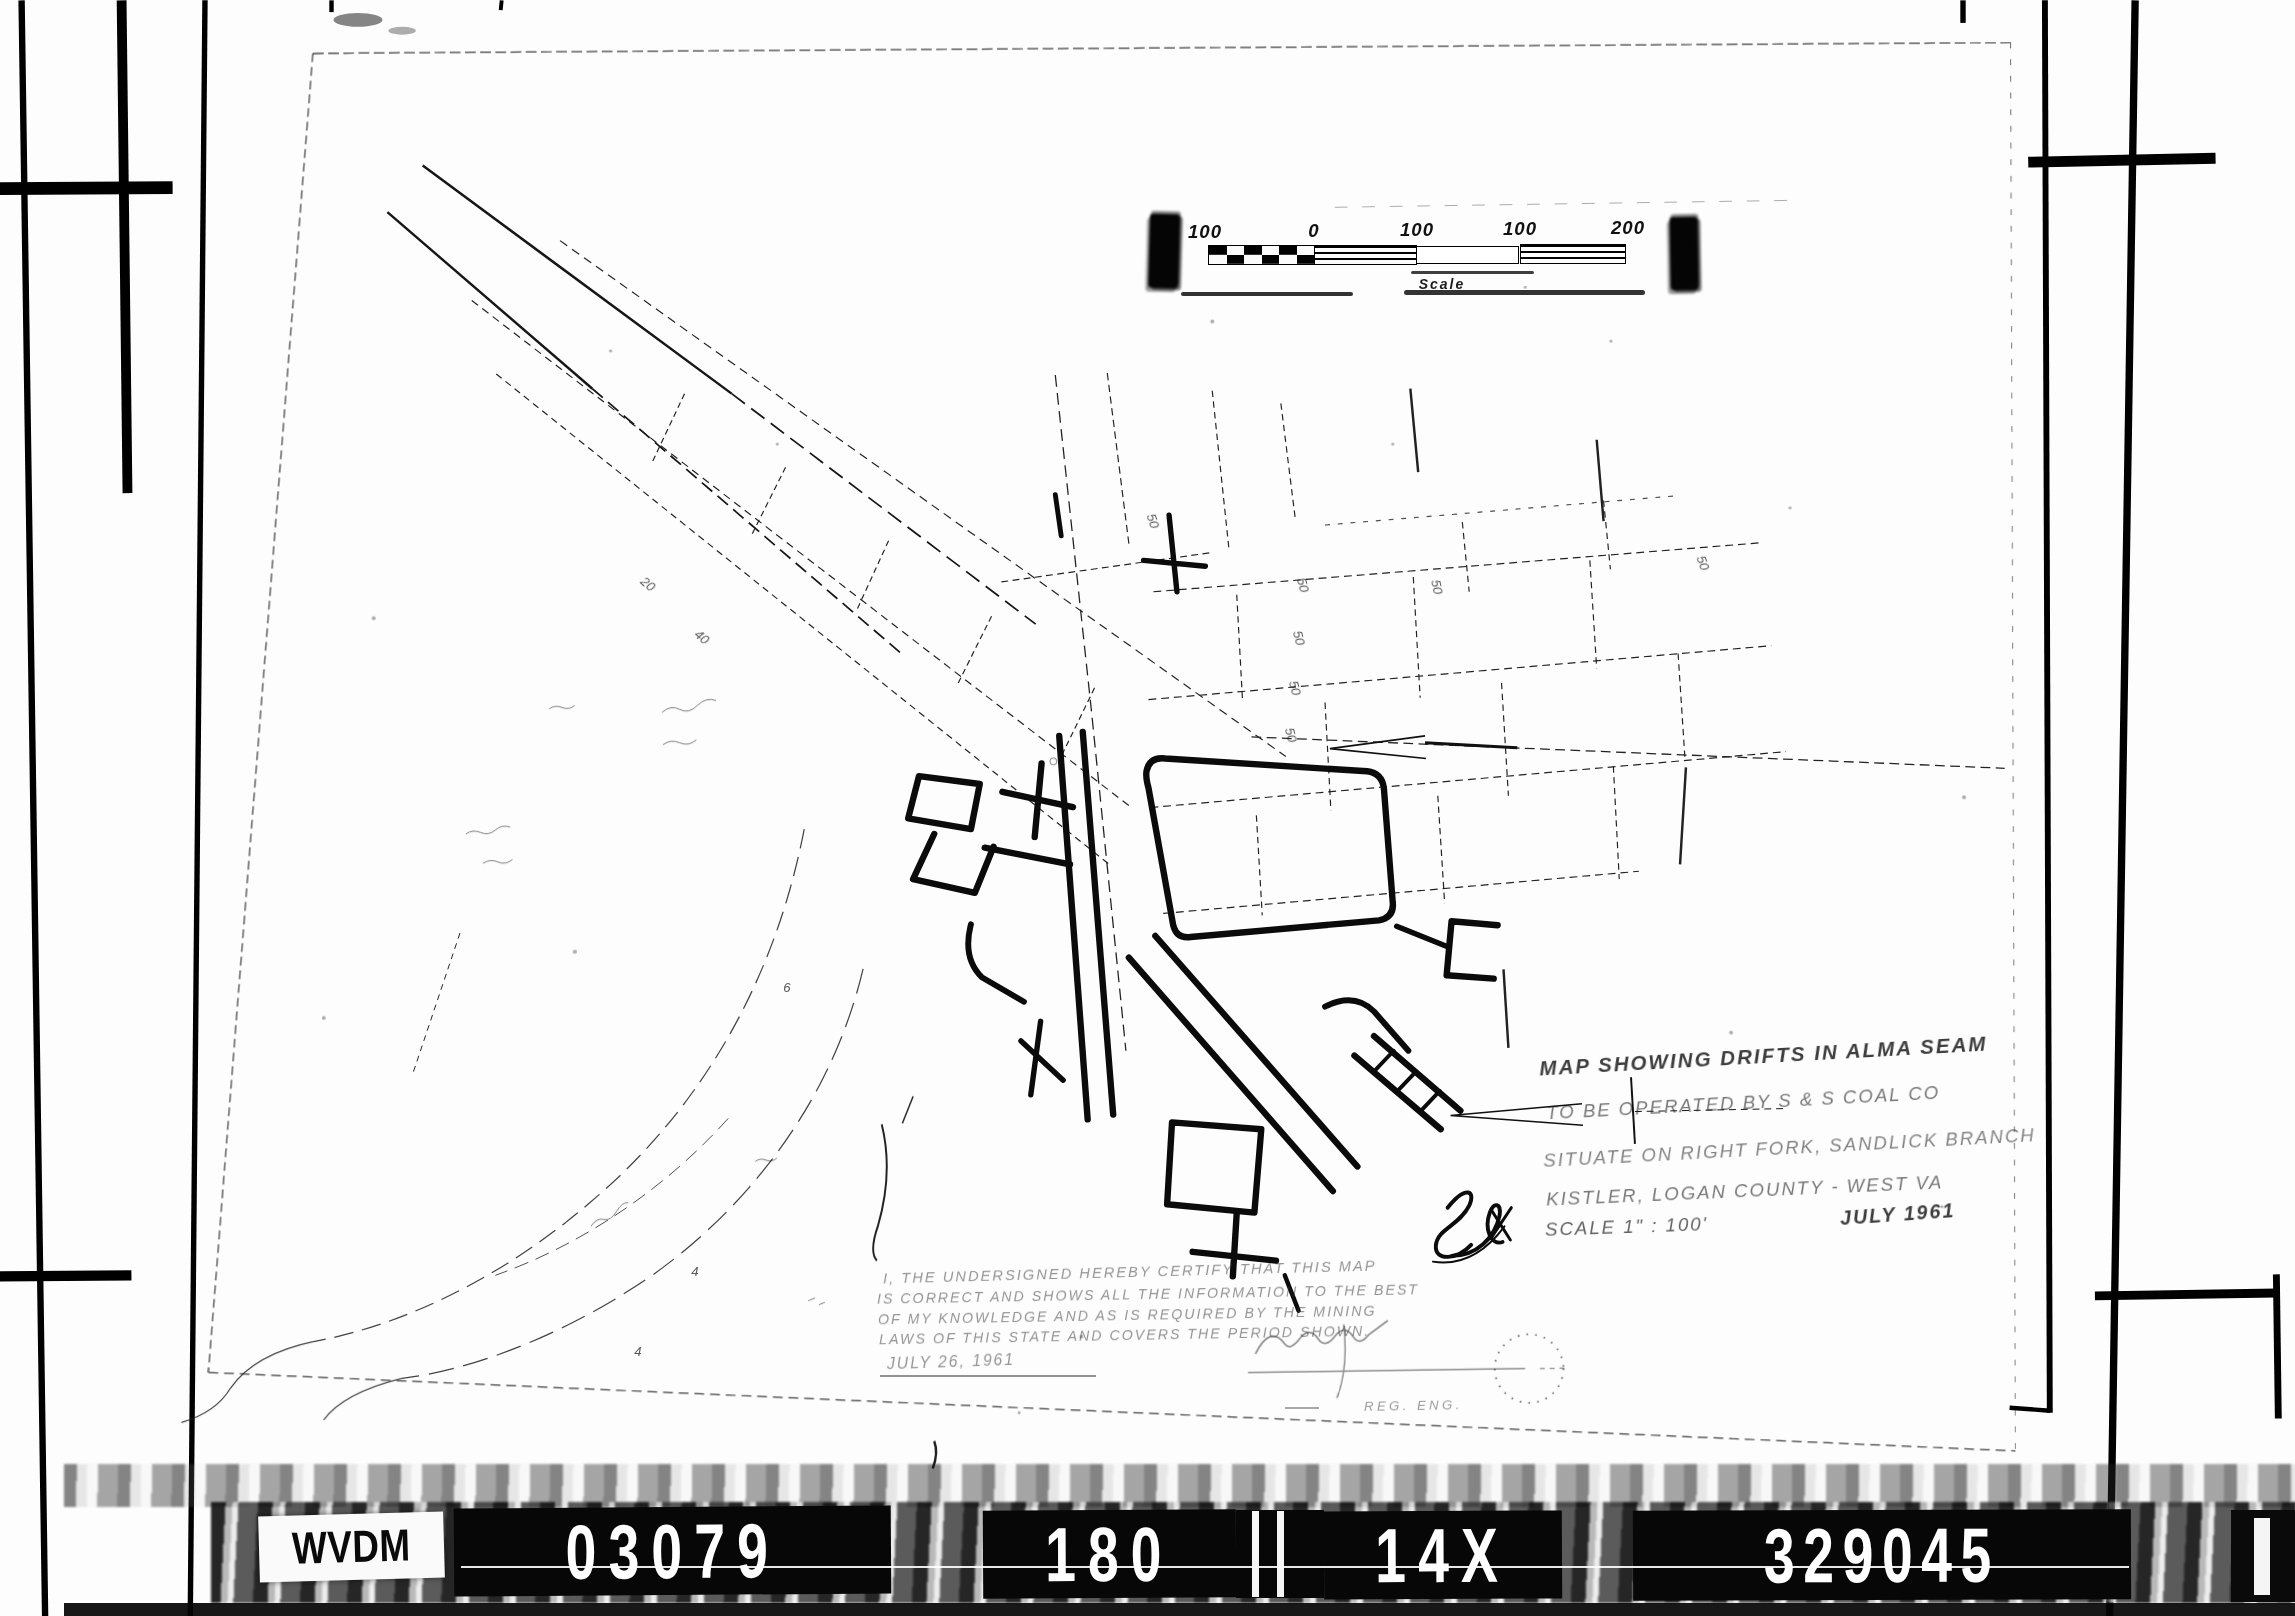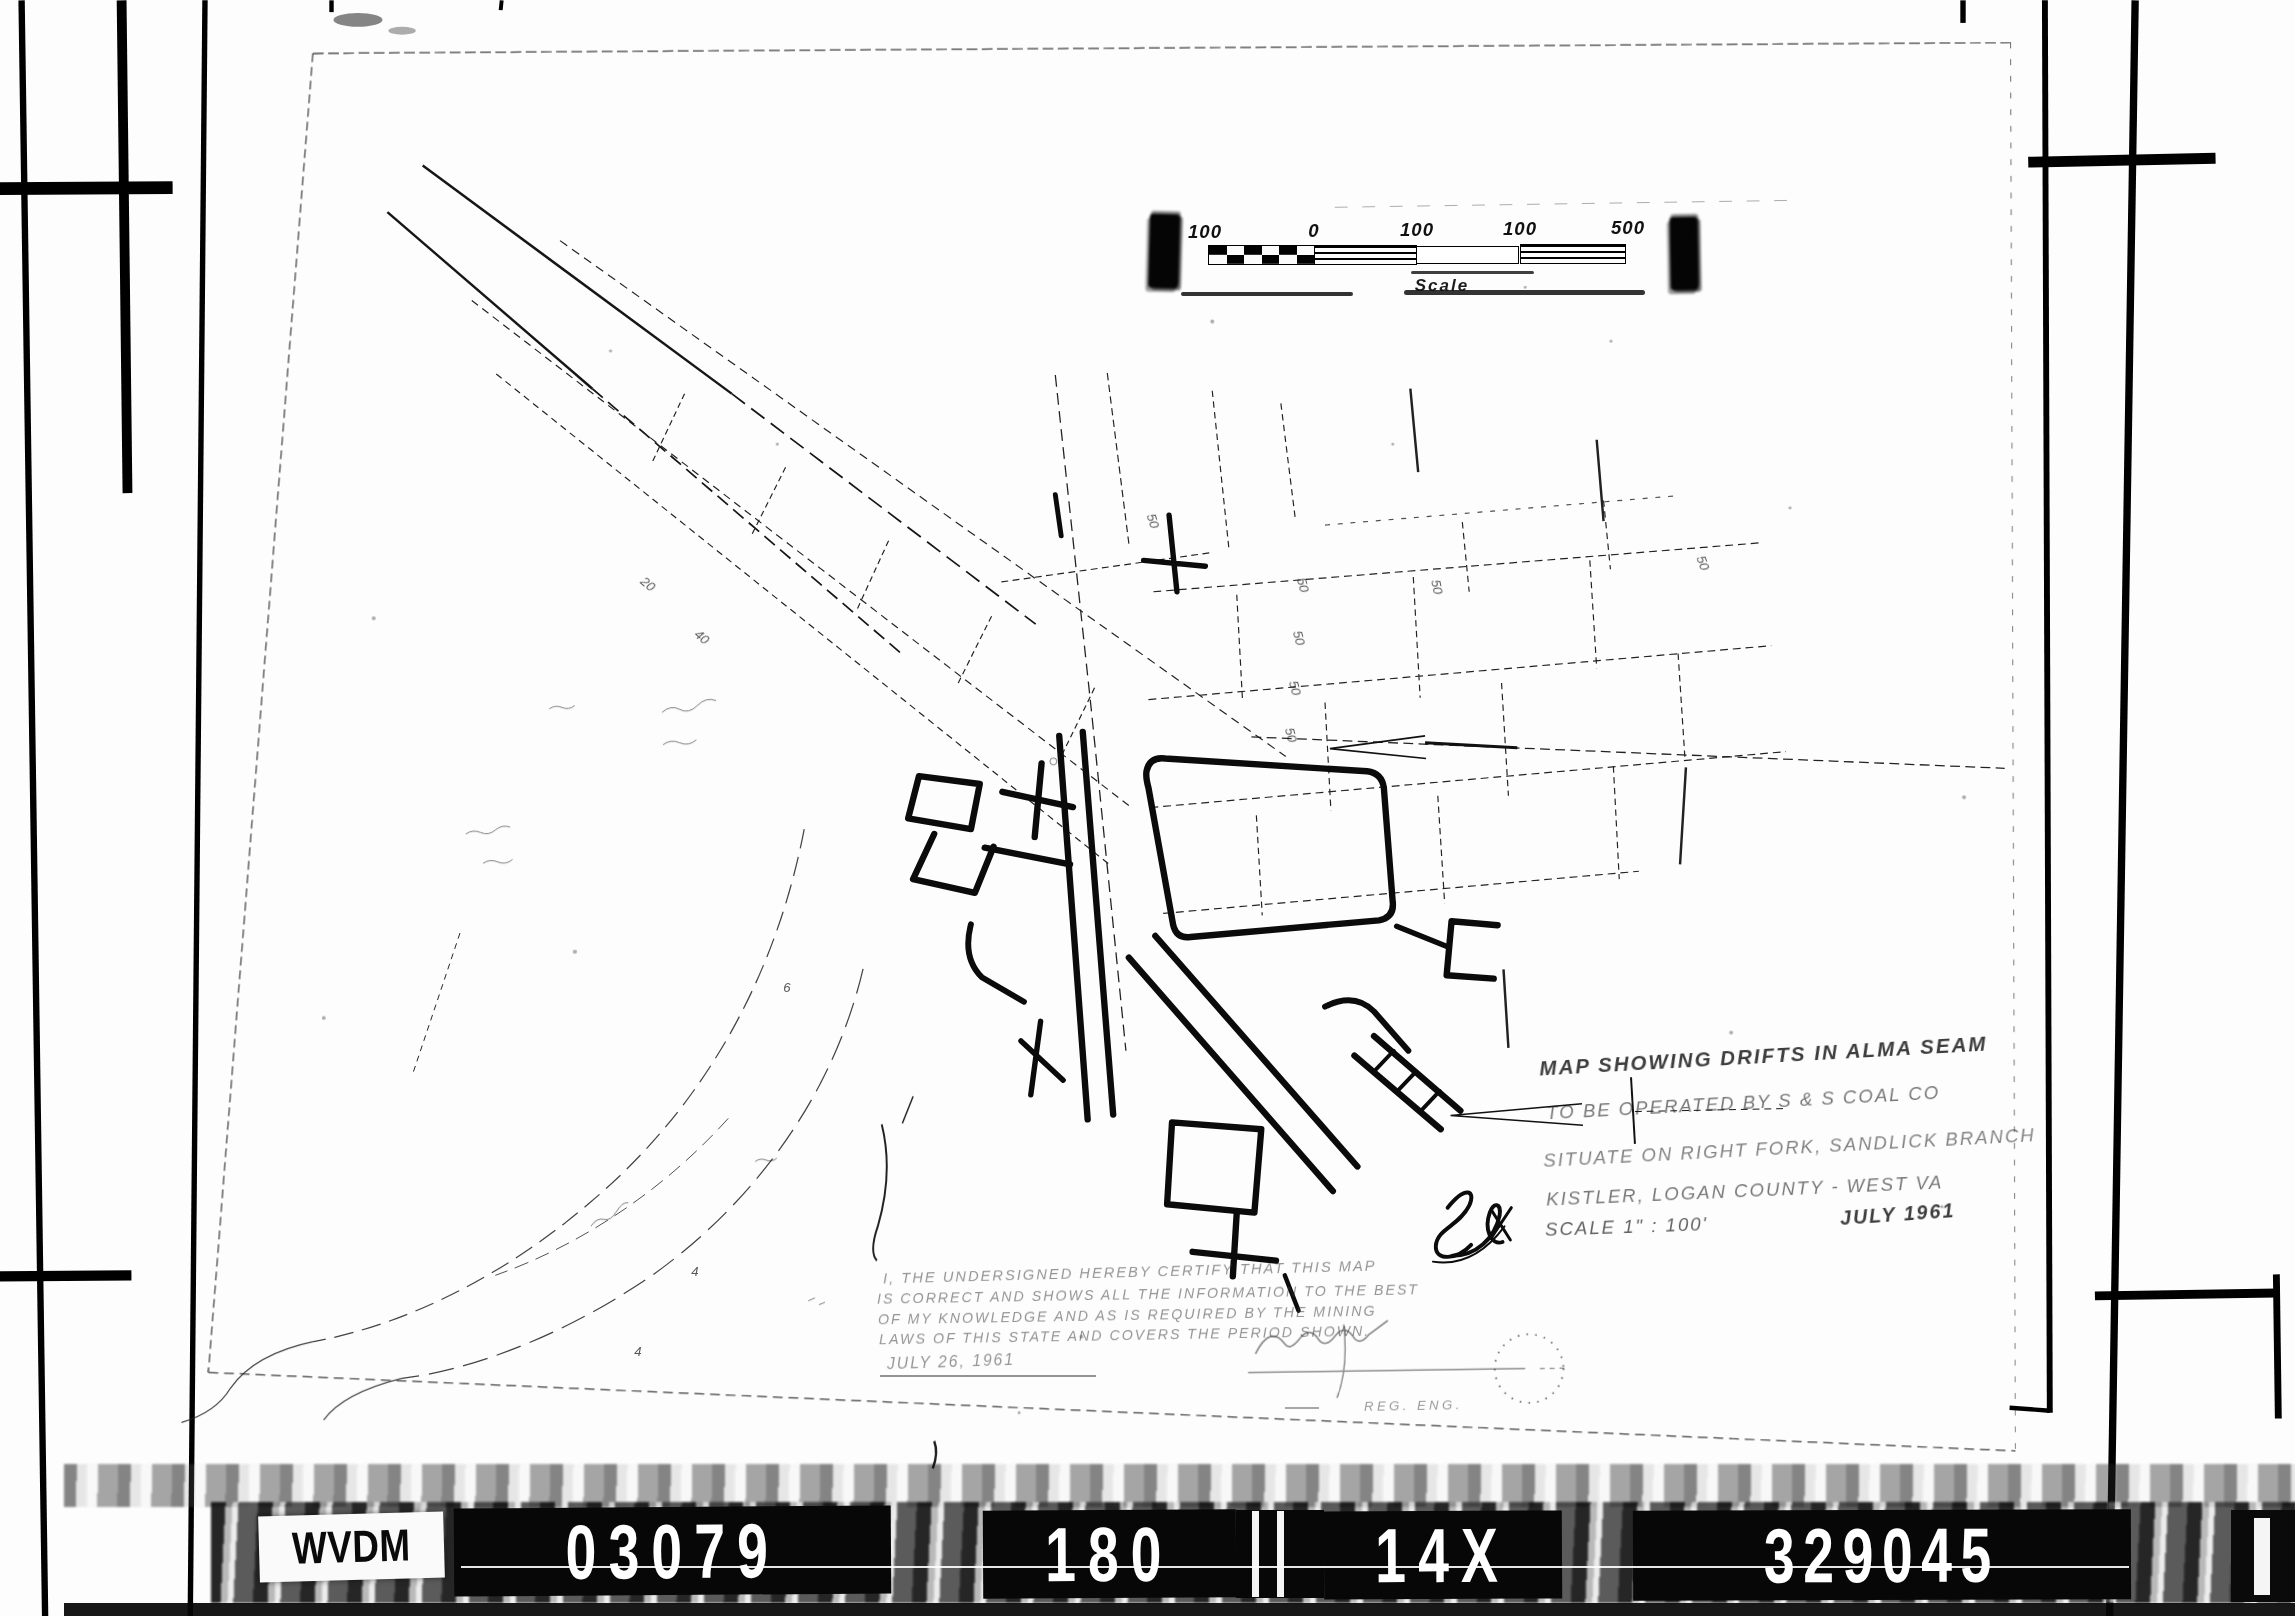--- a/index.html
+++ b/index.html
@@ -195,29 +195,29 @@
         <circle cx="3110" cy="585" r="3"></circle>
         <circle cx="2205" cy="2725" r="4"></circle>
     </g>
   </svg>
 
   <div>
     <span class="tick" style="left:1205px;top:221px;">100</span>
     <span class="tick" style="left:1314px;top:220px;">0</span>
     <span class="tick" style="left:1417px;top:219px;">100</span>
     <span class="tick" style="left:1520px;top:218px;">100</span>
-    <span class="tick" style="left:1628px;top:217px;">500</span>
+    <span class="tick" style="left:1628px;top:217px;">200</span>
 
     <div class="checker" style="left:1208px;top:245px;width:105px;height:17.7px;"></div>
     <div class="stripes" style="left:1314px;top:245px;width:101px;height:17.7px;"></div>
     <div class="openbox" style="left:1417px;top:246px;width:101px;height:16px;"></div>
     <div class="stripes" style="left:1520px;top:244px;width:104px;height:17.7px;"></div>
     <div class="smear" style="left:1411px;top:271px;width:123px;height:2.5px;opacity:.8;"></div>
 
-    <span class="hand" style="position:absolute;left:1442px;top:276px;transform:translateX(-50%);font-size:17px;font-weight:700;">Scale</span>
+    <span class="hand" style="position:absolute;left:1442px;top:276px;transform:translateX(-50%);font-size:14px;font-weight:700;">Scale</span>
 
     <div class="inkblob" style="left:1149px;top:214px;width:30px;height:74px;transform:rotate(1.5deg);"></div>
     <div class="inkblob" style="left:1670px;top:217px;width:28.4px;height:73px;transform:rotate(-1deg);"></div>
     <div class="smear" style="left:1181px;top:292px;width:172px;height:4.4px;opacity:.85;"></div>
     <div class="smear" style="left:1404px;top:290px;width:241px;height:4.9px;opacity:.85;"></div>
   </div>
 
   <div id="lot-layer" class="abs" style="left:0;top:0;width:2295px;height:1617px;pointer-events:none;">
       <span class="lot" style="left: 648px; top: 584px; transform: translate(-50%, -50%) rotate(40deg);">20</span>
       <span class="lot" style="left: 702px; top: 637px; transform: translate(-50%, -50%) rotate(40deg);">40</span>

